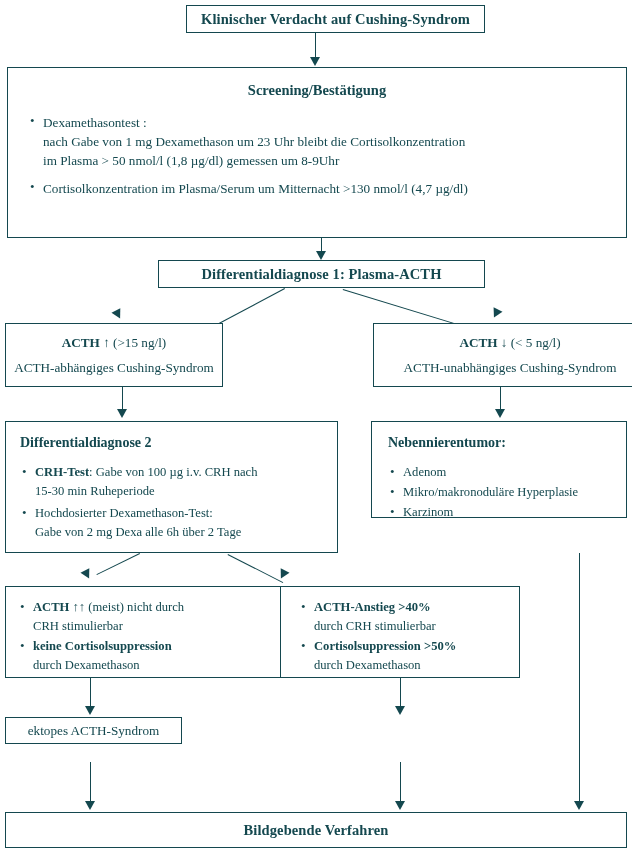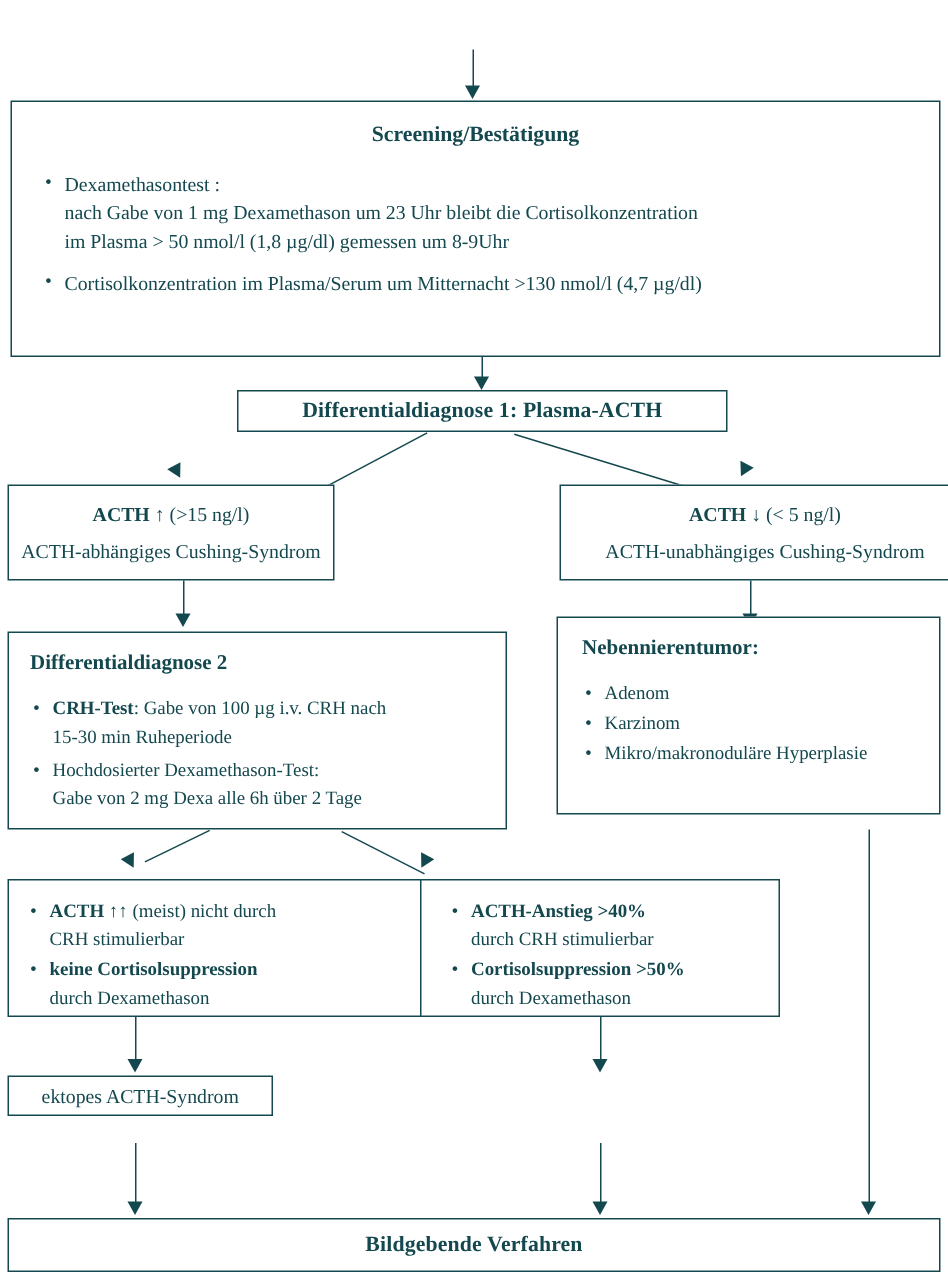--- a/index.html
+++ b/index.html
@@ -99,20 +99,23 @@
     border-right: 5px solid transparent;
     border-top: 9px solid #14484f;
   }
   .subline { display: block; }
 </style>
 </head>
 <body>
 
 <div id="canvas">
 
+  <div class="box ctr" style="left:186px; top:5px; width:299px; height:28px;">
+    <span class="title-txt">Klinischer Verdacht auf Cushing-Syndrom</span>
+  </div>
 
   <div class="ln vline" style="left:315px; top:33px; height:26px;"></div>
   <div class="arrowdown" style="left:310px; top:57px;"></div>
 
   <div class="box" style="left:7px; top:67px; width:620px; height:171px; padding:14px 20px 0 20px;">
     <div class="hdr">Screening/Bestätigung</div>
     <ul class="bl body-txt" style="margin-top:14px;">
       <li>
         <span class="subline">Dexamethasontest :</span>
         <span class="subline">nach Gabe von 1 mg Dexamethason um 23 Uhr bleibt die Cortisolkonzentration</span>
@@ -164,26 +167,26 @@
         <span class="subline"><span class="b">CRH-Test</span><span>: Gabe von 100 µg  i.v. CRH nach</span></span>
         <span class="subline">15-30 min Ruheperiode</span>
       </li>
       <li>
         <span class="subline">Hochdosierter Dexamethason-Test:</span>
         <span class="subline">Gabe von 2 mg Dexa alle 6h über 2 Tage</span>
       </li>
     </ul>
   </div>
 
-  <div class="box" style="left:371px; top:411px; width:256px; height:132px; padding:13px 16px 0 16px;">
+  <div class="box" style="left:371px; top:421px; width:256px; height:97px; padding:13px 16px 0 16px;">
     <div class="hdr-left">Nebennierentumor:</div>
     <ul class="bl small-txt tight" style="margin-top:12px;">
       <li><span>Adenom</span></li>
+      <li><span>Mikro/makronoduläre Hyperplasie</span></li>
       <li><span>Karzinom</span></li>
-      <li><span>Mikro/makronoduläre Hyperplasie</span></li>
     </ul>
   </div>
 
   <div class="diag" style="left:140px; top:554px; width:48px; transform:rotate(154deg);"></div>
   <div class="diagarrow" style="left:82px; top:570px; transform:rotate(-28deg);"></div>
 
   <div class="diag" style="left:228px; top:554px; width:62px; transform:rotate(27deg);"></div>
   <div class="diagarrow" style="left:278px; top:570px; transform:rotate(28deg);"></div>
 
   <div class="ln vline" style="left:579px; top:553px; height:250px;"></div>

